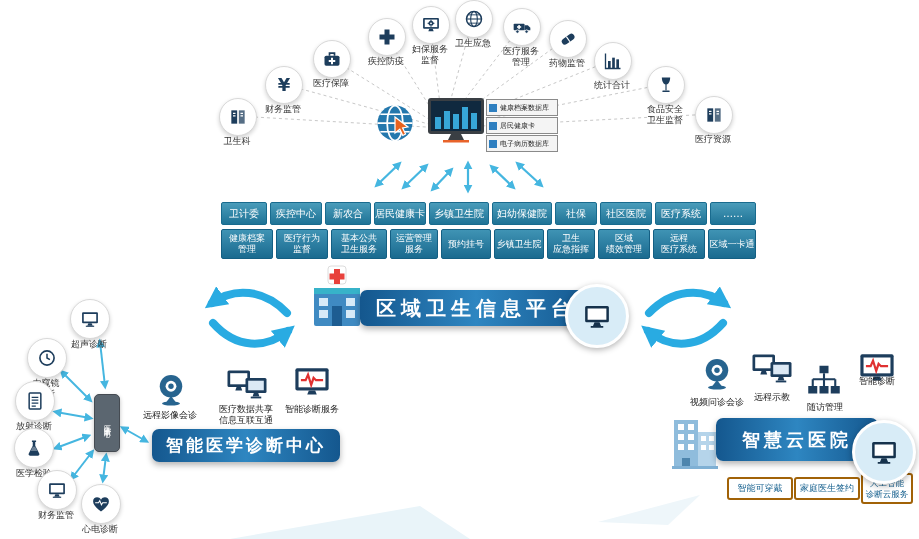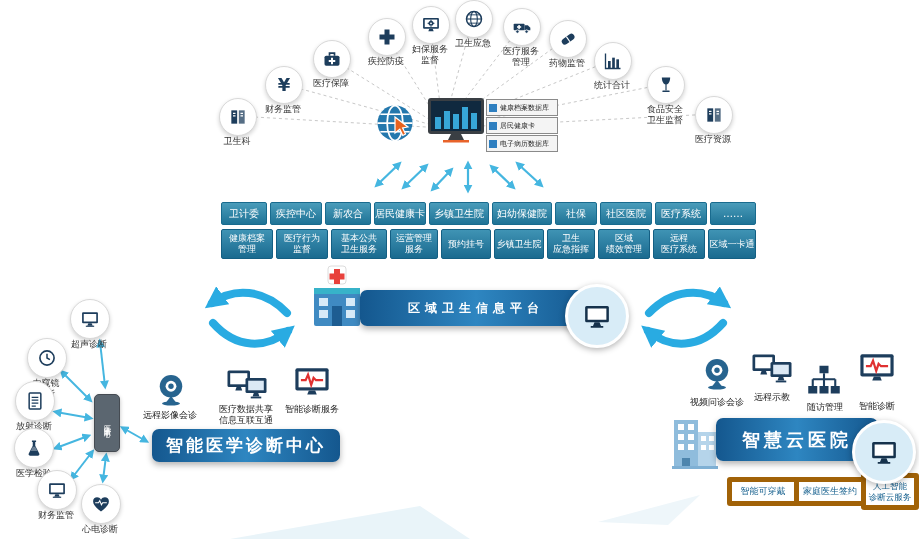--- a/index.html
+++ b/index.html
@@ -27,21 +27,21 @@
           background:linear-gradient(90deg,#14578e,#2e86c1 50%,#14578e);
           display:flex;align-items:center;justify-content:center;
           box-shadow:0 3px 6px rgba(0,0,0,.3);z-index:2;}
   .dbbox{position:absolute;width:66px;height:15px;background:#f4f4f4;border:1px solid #8a8a8a;
           display:flex;align-items:center;gap:3px;padding:0 2px;font-size:7px;color:#222;z-index:2;}
   .dbbox .sq{width:8px;height:8px;background:#2e7fc0;flex:0 0 auto;}
   .mon-circle{position:absolute;border-radius:50%;background:#d8ecf7;border:3px solid #fff;
           box-shadow:0 2px 6px rgba(0,0,0,.3);display:flex;align-items:center;justify-content:center;
           z-index:3;color:#16324c;}
   .icon-abs{position:absolute;z-index:2;color:#1d3d5c;}
-  .btn-white{position:absolute;background:#fff;border:5px solid #a16207;border-radius:3px;
+  .btn-white{position:absolute;background:#fff;border:2px solid #a16207;border-radius:3px;
           color:#17618f;font-size:9px;display:flex;align-items:center;justify-content:center;
           text-align:center;white-space:pre-line;line-height:1.2;z-index:2;cursor:pointer;}
   .vdevice{position:absolute;left:94px;top:394px;width:24px;height:56px;background:#5b6670;
           border-radius:5px;border:1px solid #454b52;z-index:2;
           display:flex;align-items:center;justify-content:center;box-shadow:0 2px 4px rgba(0,0,0,.25);}
   .vdevice span{writing-mode:vertical-rl;font-size:7px;color:#fff;letter-spacing:1px;}
 </style>
 </head>
 <body>
 
@@ -370,21 +370,21 @@
       <rect x="8" y="24" width="46" height="6" fill="#37b3c9"></rect>
       <rect x="22" y="2" width="18" height="18" rx="3" fill="#fff" stroke="#dcdcdc"></rect>
       <path d="M28 5h6v4.5h4.5v6H34V20h-6v-4.5h-4.5v-6H28z" fill="#e8413c"></path>
       <rect x="13" y="34" width="9" height="8" fill="#d6eaf8"></rect>
       <rect x="40" y="34" width="9" height="8" fill="#d6eaf8"></rect>
       <rect x="13" y="46" width="9" height="8" fill="#d6eaf8"></rect>
       <rect x="40" y="46" width="9" height="8" fill="#d6eaf8"></rect>
       <rect x="26" y="42" width="10" height="20" fill="#1d5d92"></rect>
     </svg>
   </div>
-  <div class="banner" style="left:360px;top:290px;width:232px;height:36px;font-size:12px;letter-spacing:5px">区域卫生信息平台</div>
+  <div class="banner" style="left:360px;top:290px;width:232px;height:36px;font-size:20px;letter-spacing:5px">区域卫生信息平台</div>
   <div class="mon-circle" style="left:565px;top:284px;width:58px;height:58px">
     <svg width="30" height="30" viewBox="0 0 24 24">
         <use href="#sym-monitor"></use>
       </svg>
   </div>
 
   <div class="cicon lg" style="left:70px;top:299px">
       <svg viewBox="0 0 24 24">
         <use href="#sym-monitor"></use>
       </svg>
@@ -474,21 +474,21 @@
         <use href="#sym-network"></use>
       </svg>
   </div>
   <div class="svc-label" style="left:789px;top:402px">随访管理</div>
 
   <div class="icon-abs" style="left:855px;top:348px">
     <svg width="44" height="38" viewBox="0 0 24 24">
         <use href="#sym-ecg"></use>
       </svg>
   </div>
-  <div class="svc-label" style="left:841px;top:401px">智能诊断</div>
+  <div class="svc-label" style="left:841px;top:376px">智能诊断</div>
 
   <div class="icon-abs" style="left:670px;top:410px">
     <svg width="50" height="60" viewBox="0 0 50 60">
       <rect x="4" y="10" width="24" height="48" fill="#8fbcdc"></rect>
       <rect x="28" y="22" width="18" height="36" fill="#b5d4ea"></rect>
       <rect x="8" y="14" width="6" height="6" fill="#fff"></rect>
         <rect x="18" y="14" width="6" height="6" fill="#fff"></rect>
       <rect x="8" y="24" width="6" height="6" fill="#fff"></rect>
         <rect x="18" y="24" width="6" height="6" fill="#fff"></rect>
       <rect x="8" y="34" width="6" height="6" fill="#fff"></rect>

